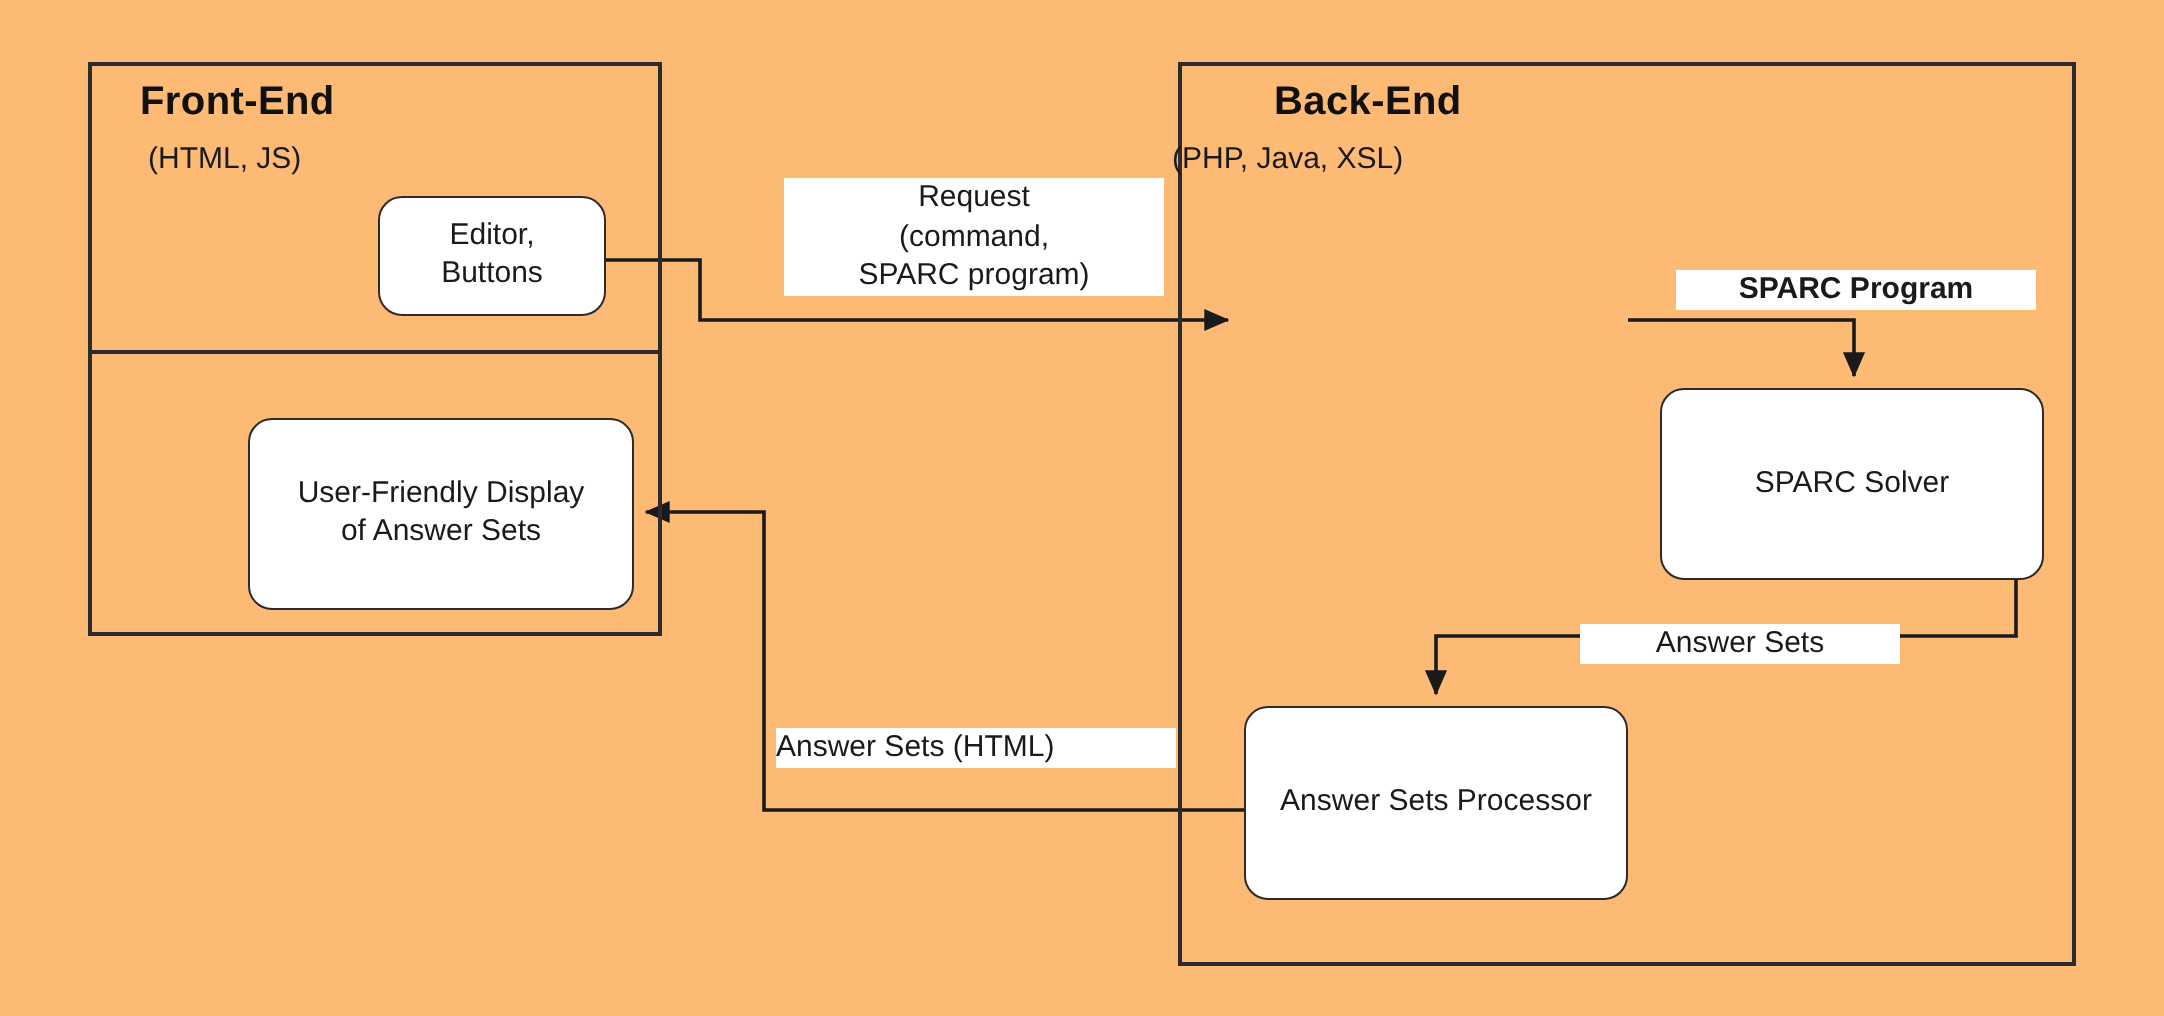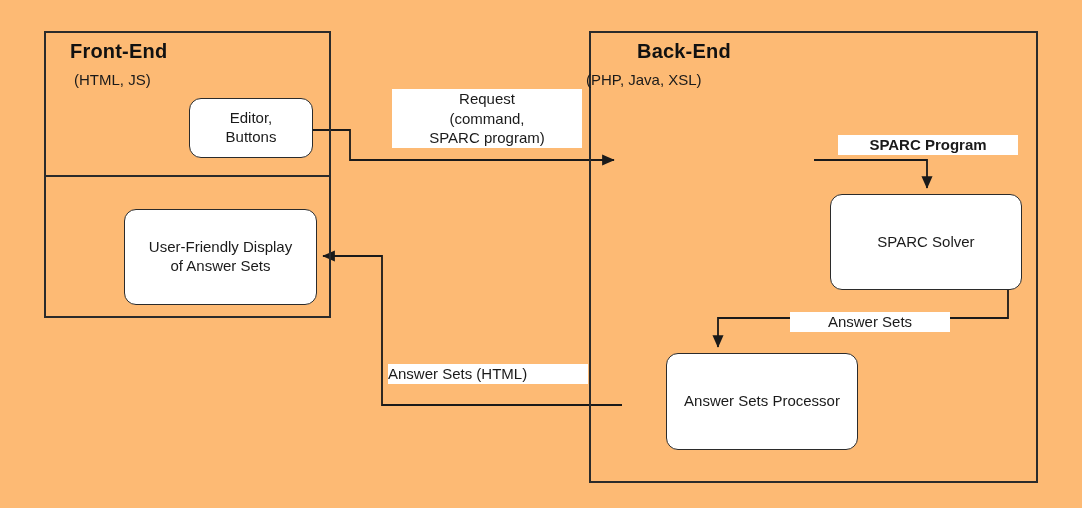--- a/index.html
+++ b/index.html
@@ -109,36 +109,36 @@
 
   <div class="container-box" style="left:44px; top:31px; width:287px; height:287px;"></div>
   <div class="divider" style="left:44px; top:175px; width:287px;"></div>
   <div class="container-title" style="left:70px; top:40px;">Front-End</div>
   <div class="container-subtitle" style="left:74px; top:71px;text-align:center;">(HTML, JS)</div>
 
   <div class="container-box" style="left:589px; top:31px; width:449px; height:452px;"></div>
   <div class="container-title" style="left:637px; top:40px;">Back-End</div>
   <div class="container-subtitle" style="left:586px; top:71px;">(PHP, Java, XSL)</div>
 
-  <div class="node" style="left:189px; top:98px; width:124px; height:60px;">
+  <div class="node" style="left:189px; top:98px; width:114px; height:60px;">
     <span class="node-label">Editor,
 Buttons</span>
   </div>
 
   <div class="node" style="left:124px; top:209px; width:193px; height:96px;">
     <span class="node-label">User-Friendly Display
 of Answer Sets</span>
   </div>
 
 
   <div class="node" style="left:830px; top:194px; width:192px; height:96px;">
     <span class="node-label">SPARC Solver</span>
   </div>
 
-  <div class="node overflow" style="left:622px; top:353px; width:192px; height:97px;margin-left:44px;">
+  <div class="node overflow" style="left:622px; top:353px; width:192px; height:97px;">
     <span class="node-label">Answer Sets Processor</span>
   </div>
 
   <div class="edge-label" style="left:392px; top:89px; width:190px;">Request
 (command,
 SPARC program)</div>
 
   <div class="edge-label" style="left:838px; top:135px; width:180px;font-weight:bold;">SPARC Program</div>
 
   <div class="edge-label" style="left:790px; top:312px; width:160px;">Answer Sets</div>

